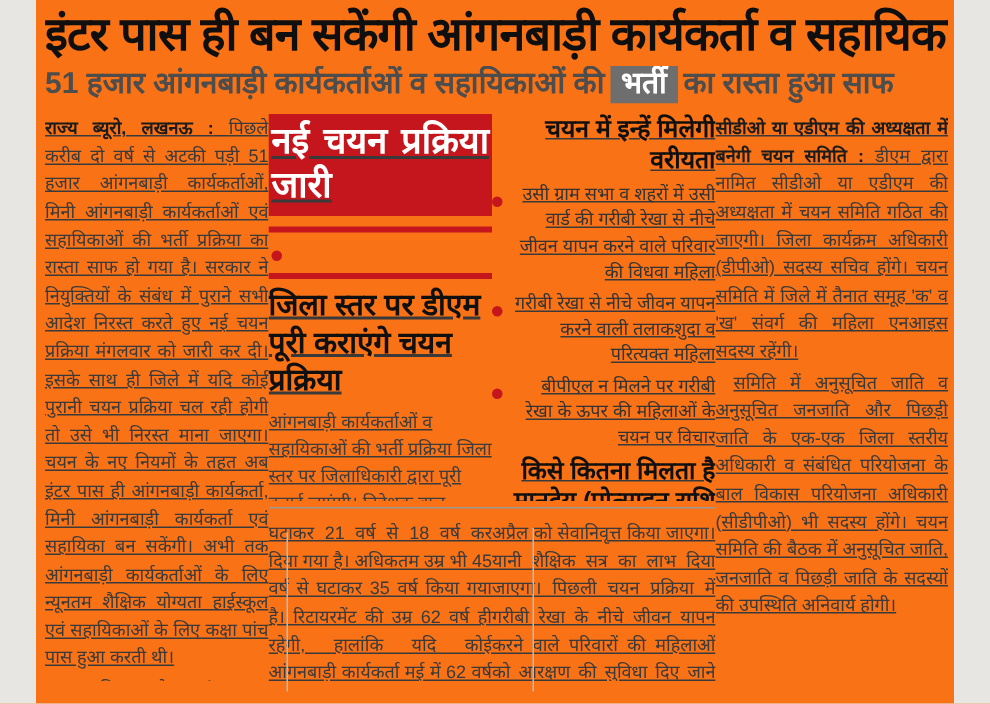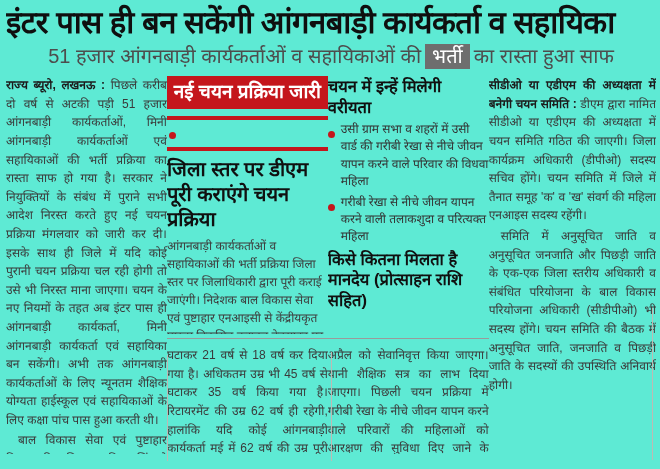--- a/index.html
+++ b/index.html
@@ -4,53 +4,53 @@
 <style>
   :root{
     --accent_red:#c4161c;
     --highlight_gray:#6e6e6e;
     --headline_black:#0f0f0f;
     --body_gray:#3a3a3a;
   }
   *{box-sizing:border-box;margin:0;padding:0;}
   html,body{background:#e8e6e2;}
   .page{
-    width:660px;height:469px;margin:0 auto;position:relative;overflow:hidden;
-    background:#5eead4;
+    width:612px;height:469px;margin:0 auto;position:relative;overflow:hidden;
+    background:#f97316;
     font-family:"Liberation Sans","DejaVu Sans",sans-serif;
     color:var(--body_gray);
     padding:4px 4px 0 6px;
   }
   
   .headline{
     font-size:31px;font-weight:800;color:var(--headline_black);
     letter-spacing:-0.5px;line-height:1.2;white-space:nowrap;overflow:hidden;
   }
   .subhead{
-    font-size:20px;font-weight:400;color:#4d4d4d;
-    line-height:1.25;margin-top:3px;white-space:nowrap;overflow:hidden;text-align:center;
+    font-size:20px;font-weight:700;color:#4d4d4d;
+    line-height:1.25;margin-top:3px;white-space:nowrap;overflow:hidden;
   }
   .subhead .hl{
     background:var(--highlight_gray);color:#ffffff;
     padding:0 7px;margin:0 4px;display:inline-block;
   }
   
   .cols{
     display:grid;grid-template-columns:1fr 1fr 1fr 1.04fr;
-    margin-top:7px;height:378px;
+    margin-top:7px;height:378px;text-decoration:underline;
   }
   .col{overflow:hidden;font-size:12px;line-height:1.55;text-align:justify;}
   .col p{margin-bottom:2px;}
   .indent{text-indent:12px;}
   .dateline{font-weight:800;color:#1c1c1c;}
   
   .feature{height:258px;overflow:hidden;}
   .redbox{
-    background:var(--accent_red);color:#fff;text-align:center;
-    font-size:19px;font-weight:800;padding:5px 2px;line-height:1.2;
+    background:var(--accent_red);color:#fff;
+    font-size:24px;font-weight:800;padding:5px 2px;line-height:1.2;
   }
   .redrule{height:4px;background:var(--accent_red);margin:7px 0 6px 0;}
   .lead-bullet{
     display:flex;gap:5px;align-items:flex-start;
     font-weight:800;color:#222;font-size:12.5px;line-height:1.45;
     padding:1px 2px;text-align:left;
   }
   .dot{
     width:7px;height:7px;border-radius:50%;background:var(--accent_red);
     flex:0 0 auto;margin-top:5px;
@@ -61,26 +61,26 @@
   }
   .boxbody{font-size:12px;line-height:1.5;color:#3d3d3d;text-align:left;}
   .grayrule{border:0;border-top:1px solid #9a9a9a;margin:4px 0 7px 0;}
   
   .col3-feature{
     height:258px;overflow:hidden;
     border-left:2px dashed #cf4040;padding-left:8px;margin-left:-10px;
   }
   .col3-feature h3{
     font-size:16.5px;font-weight:800;color:#101010;line-height:1.25;
-    margin:0 0 4px 0;text-align:left;
+    margin:0 0 4px 0;text-align:right;
   }
   ul.bullets{list-style:none;margin:0 0 4px 0;text-align:left;}
   ul.bullets li{
     position:relative;padding-left:13px;margin-bottom:4px;
-    font-size:12px;line-height:1.42;color:#333;font-weight:500;
+    font-size:12px;line-height:1.42;color:#333;font-weight:500;text-align:right;
   }
   ul.bullets li .dot{position:absolute;left:0;top:5px;}
   
   .vsep{position:absolute;width:1px;background:#bdbab4;}
   #vsep-1{left:167px;top:355px;height:106px;}
   #vsep-2{left:331px;top:352px;height:109px;}
   #vsep-right{left:652px;top:308px;height:152px;}
 </style>
 </head>
 <body>
@@ -116,20 +116,21 @@
       <hr class="grayrule">
       <p>घटाकर 21 वर्ष से 18 वर्ष कर दिया गया है। अधिकतम उम्र भी 45 वर्ष से घटाकर 35 वर्ष किया गया है। रिटायरमेंट की उम्र 62 वर्ष ही रहेगी, हालांकि यदि कोई आंगनबाड़ी कार्यकर्ता मई में 62 वर्ष की उम्र पूरी करती हैं तो उन्हें अगले वर्ष 30</p>
     </div>
 
     <div class="col">
       <div class="col3-feature">
         <h3>चयन में इन्हें मिलेगी वरीयता</h3>
         <ul class="bullets">
           <li><span class="dot"></span><span>उसी ग्राम सभा व शहरों में उसी वार्ड की गरीबी रेखा से नीचे जीवन यापन करने वाले परिवार की विधवा महिला</span></li>
           <li><span class="dot"></span><span>गरीबी रेखा से नीचे जीवन यापन करने वाली तलाकशुदा व परित्यक्त महिला</span></li>
+          <li><span class="dot"></span><span>बीपीएल न मिलने पर गरीबी रेखा के ऊपर की महिलाओं के चयन पर विचार</span></li>
         </ul>
         <h3>किसे कितना मिलता है मानदेय (प्रोत्साहन राशि सहित)</h3>
 
       </div>
       <hr class="grayrule">
       <p>अप्रैल को सेवानिवृत्त किया जाएगा। यानी शैक्षिक सत्र का लाभ दिया जाएगा। पिछली चयन प्रक्रिया में गरीबी रेखा के नीचे जीवन यापन करने वाले परिवारों की महिलाओं को आरक्षण की सुविधा दिए जाने के संबंध में स्थिति पूरी तरह साफ नहीं</p>
     </div>
 
     <div class="col">
       <p><span class="dateline">सीडीओ या एडीएम की अध्यक्षता में बनेगी चयन समिति :</span><span> डीएम द्वारा नामित सीडीओ या एडीएम की अध्यक्षता में चयन समिति गठित की जाएगी। जिला कार्यक्रम अधिकारी (डीपीओ) सदस्य सचिव होंगे। चयन समिति में जिले में तैनात समूह 'क' व 'ख' संवर्ग की महिला एनआइस सदस्य रहेंगी।</span></p>

